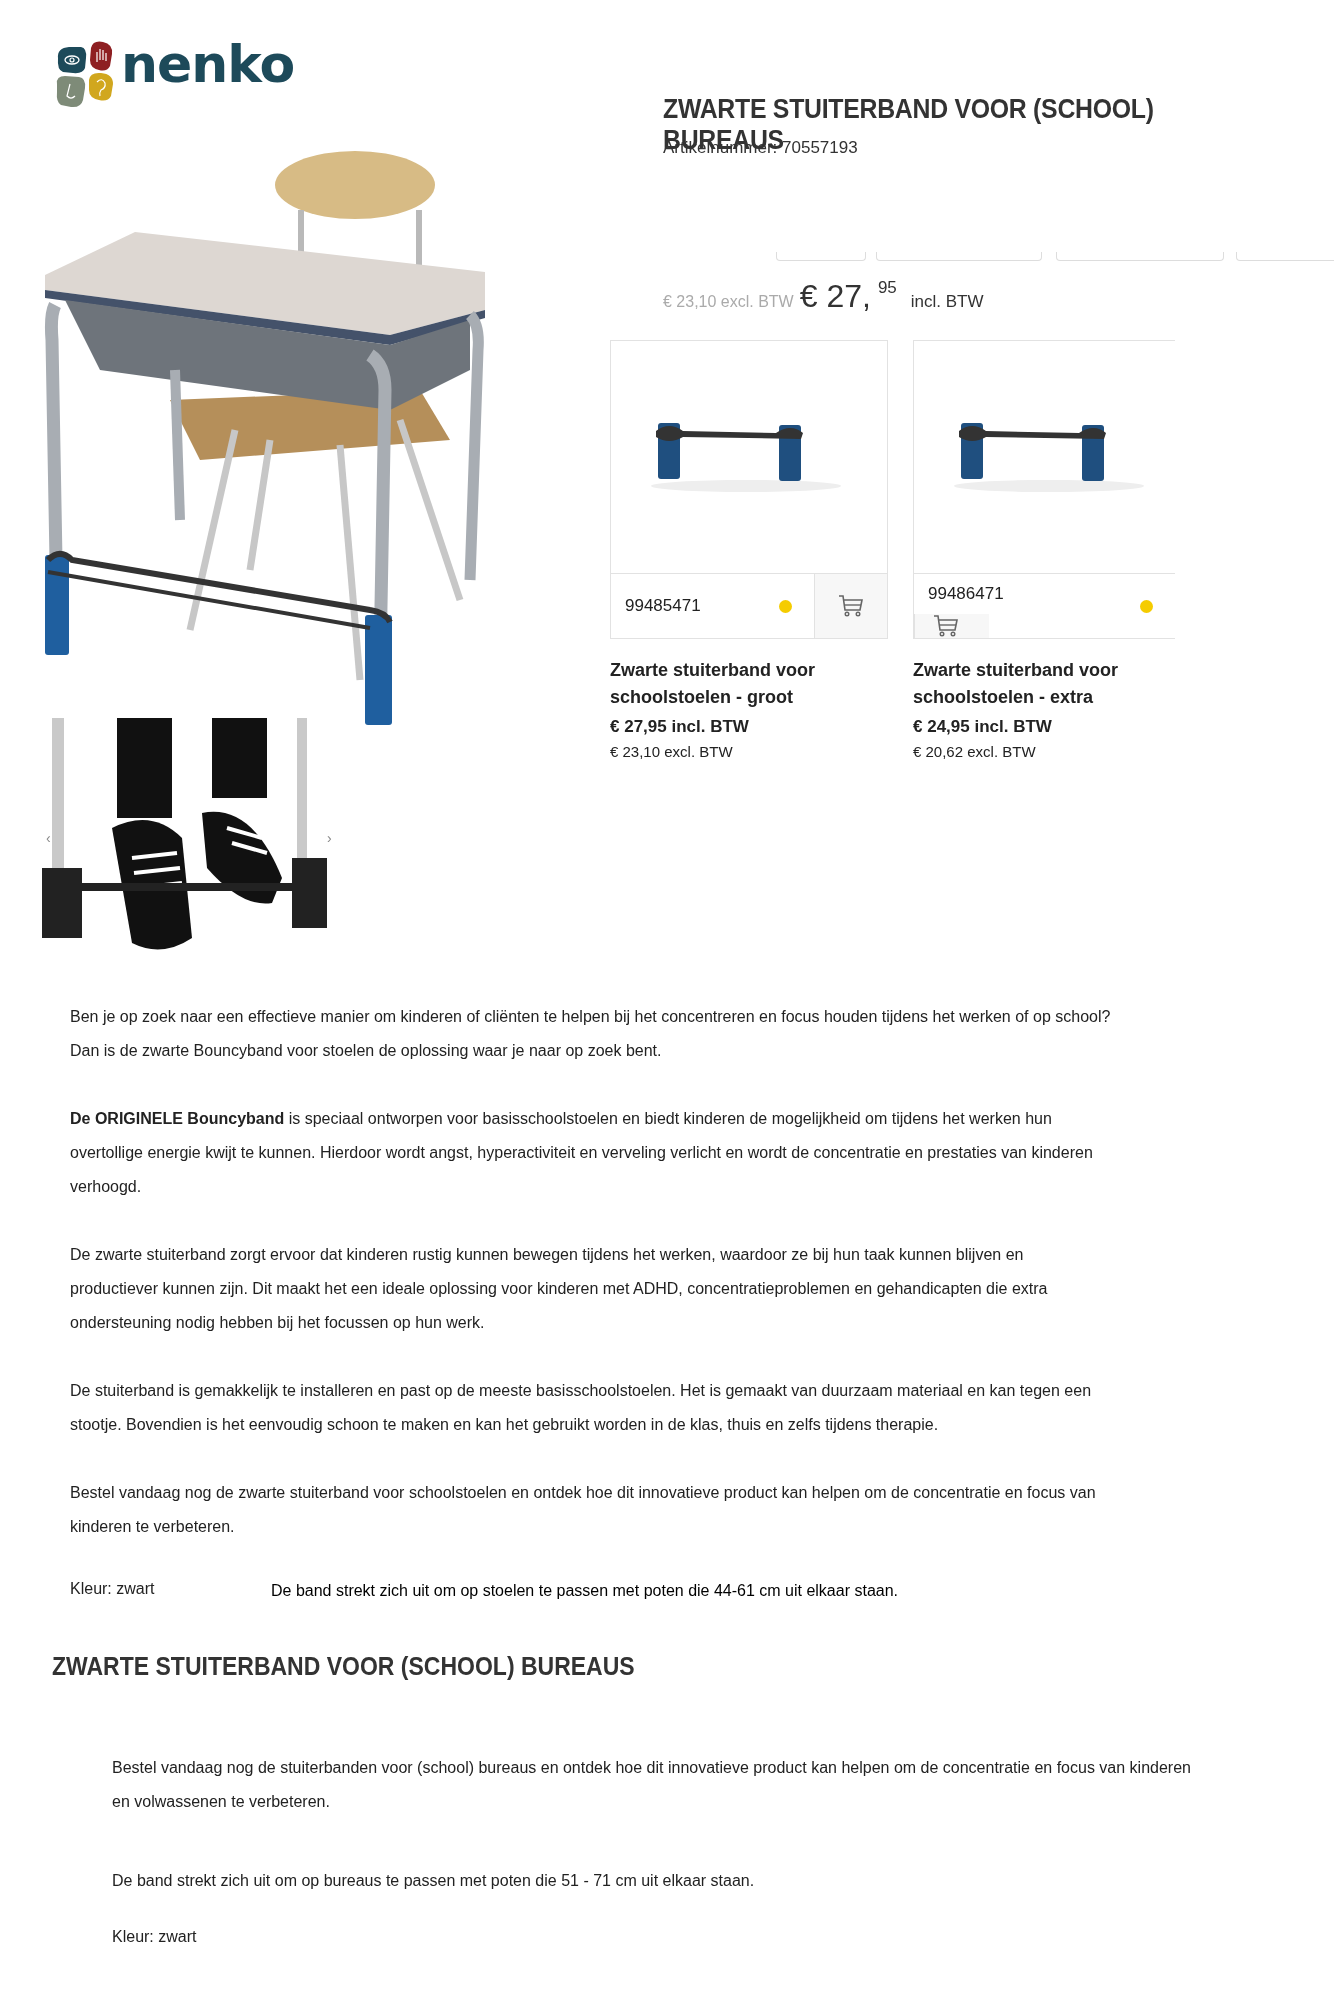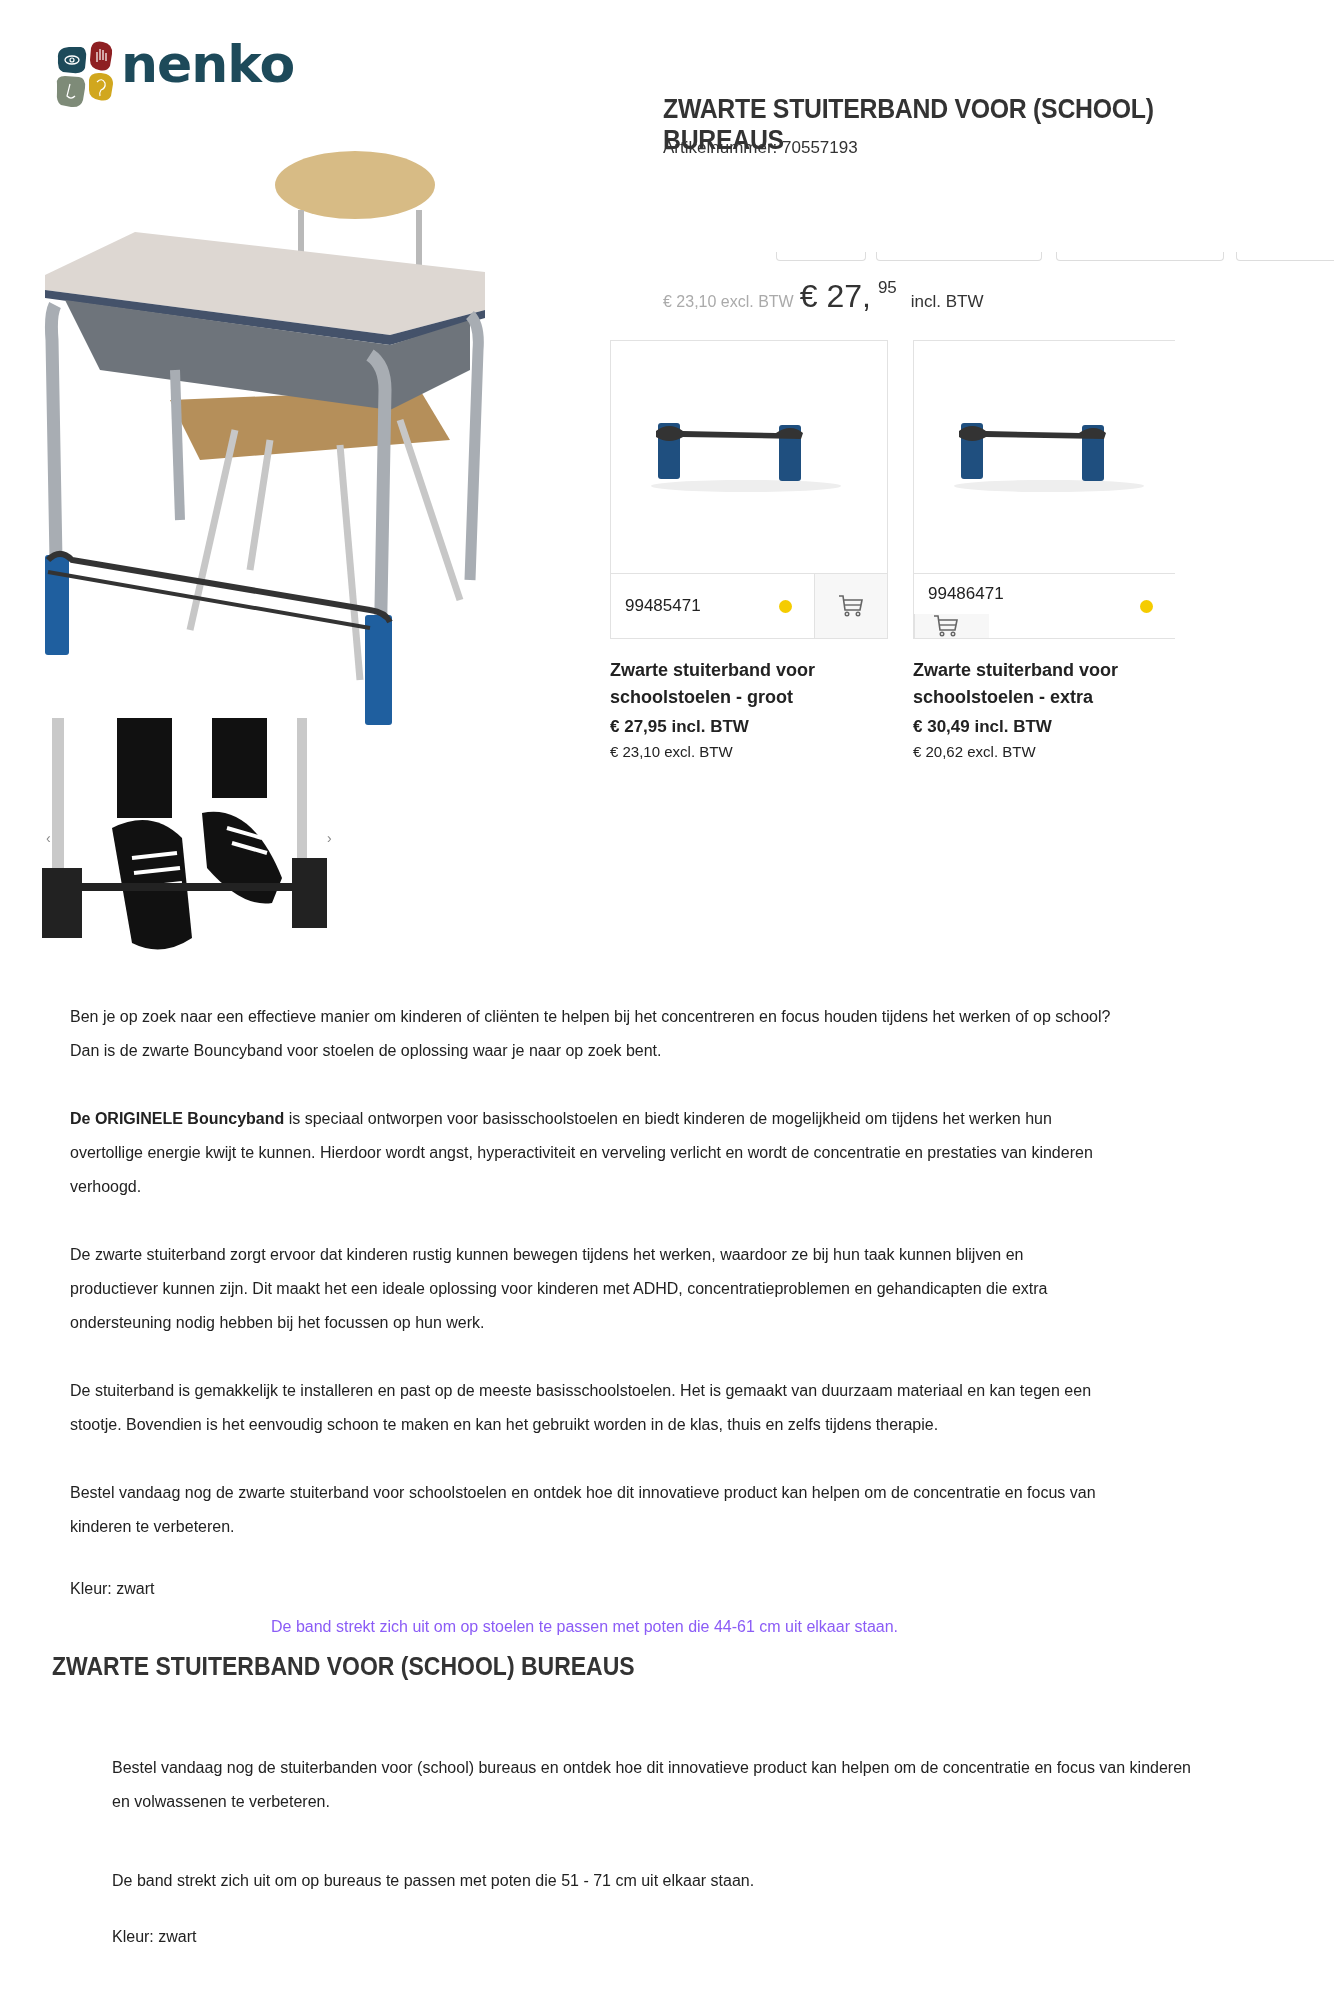--- a/index.html
+++ b/index.html
@@ -39,21 +39,21 @@
   .cart-btn { width:72px; background:#f7f7f7; border-left:1px solid #e2e2e2; display:flex; align-items:center; justify-content:center; }
   .card-name { margin-top:18px; font-size:18px; font-weight:bold; line-height:27px; color:#222; }
   .card-price { margin-top:6px; font-size:17px; font-weight:bold; color:#222; }
   .card-excl { margin-top:6px; font-size:15px; color:#222; }
 
   
   .desc { left:70px; width:1060px; font-size:16px; line-height:34px; color:#222; }
   .desc p { margin:0 16px 34px 0; }
   .desc b { font-weight:bold; }
   .kleur-row { left:70px; top:1580px; font-size:16px; color:#222; }
-  .stretch-note { left:271px; top:1582px; font-size:16px; color:#8b5cf6;margin-top:36px; }
+  .stretch-note { left:271px; top:1582px; font-size:16px; color:#000000; }
 
   .section-title { left:52px; top:1652px; font-size:25px; font-weight:bold; color:#333; transform:scaleX(0.92); transform-origin:left; }
   .desc2 { left:112px; width:1100px; font-size:16px; line-height:34px; color:#222; }
 </style>
 </head>
 <body>
 
 <div class="abs logo">
   <svg width="62" height="68" viewBox="0 0 62 68" style="position:absolute;left:0;top:0;">
     <path d="M3 18 Q2 8 14 7 L26 7 Q32 8 31 18 L30 28 Q28 34 18 33 L8 32 Q2 30 3 18Z" fill="#1d4a5a"></path>
@@ -181,21 +181,21 @@
     <div class="cart-btn" style="width:56px;justify-content:flex-start;padding-left:18px;">
       <svg width="26" height="24" viewBox="0 0 26 24">
         <path d="M1 2 L5 2 L7 16 L22 16 L24 6 L6 6" fill="none" stroke="#666" stroke-width="1.6"></path>
         <line x1="7" y1="11" x2="23" y2="11" stroke="#666" stroke-width="1.4"></line>
         <circle cx="9" cy="20" r="1.8" fill="none" stroke="#666" stroke-width="1.4"></circle>
         <circle cx="20" cy="20" r="1.8" fill="none" stroke="#666" stroke-width="1.4"></circle>
       </svg>
     </div>
   </div>
   <div class="card-name">Zwarte stuiterband voor schoolstoelen - extra</div>
-  <div class="card-price">€ 30,49 incl. BTW</div>
+  <div class="card-price">€ 24,95 incl. BTW</div>
   <div class="card-excl">€ 20,62 excl. BTW</div>
 </div>
 
 <div class="abs desc" style="top:1000px;">
   <p>Ben je op zoek naar een effectieve manier om kinderen of cliënten te helpen bij het concentreren en focus houden tijdens het werken of op school? Dan is de zwarte Bouncyband voor stoelen de oplossing waar je naar op zoek bent.</p>
   <p><b>De ORIGINELE Bouncyband</b><span> is speciaal ontworpen voor basisschoolstoelen en biedt kinderen de mogelijkheid om tijdens het werken hun overtollige energie kwijt te kunnen. Hierdoor wordt angst, hyperactiviteit en verveling verlicht en wordt de concentratie en prestaties van kinderen verhoogd.</span></p>
   <p>De zwarte stuiterband zorgt ervoor dat kinderen rustig kunnen bewegen tijdens het werken, waardoor ze bij hun taak kunnen blijven en productiever kunnen zijn. Dit maakt het een ideale oplossing voor kinderen met ADHD, concentratieproblemen en gehandicapten die extra ondersteuning nodig hebben bij het focussen op hun werk.</p>
   <p>De stuiterband is gemakkelijk te installeren en past op de meeste basisschoolstoelen. Het is gemaakt van duurzaam materiaal en kan tegen een stootje. Bovendien is het eenvoudig schoon te maken en kan het gebruikt worden in de klas, thuis en zelfs tijdens therapie.</p>
   <p>Bestel vandaag nog de zwarte stuiterband voor schoolstoelen en ontdek hoe dit innovatieve product kan helpen om de concentratie en focus van kinderen te verbeteren.</p>
 </div>

